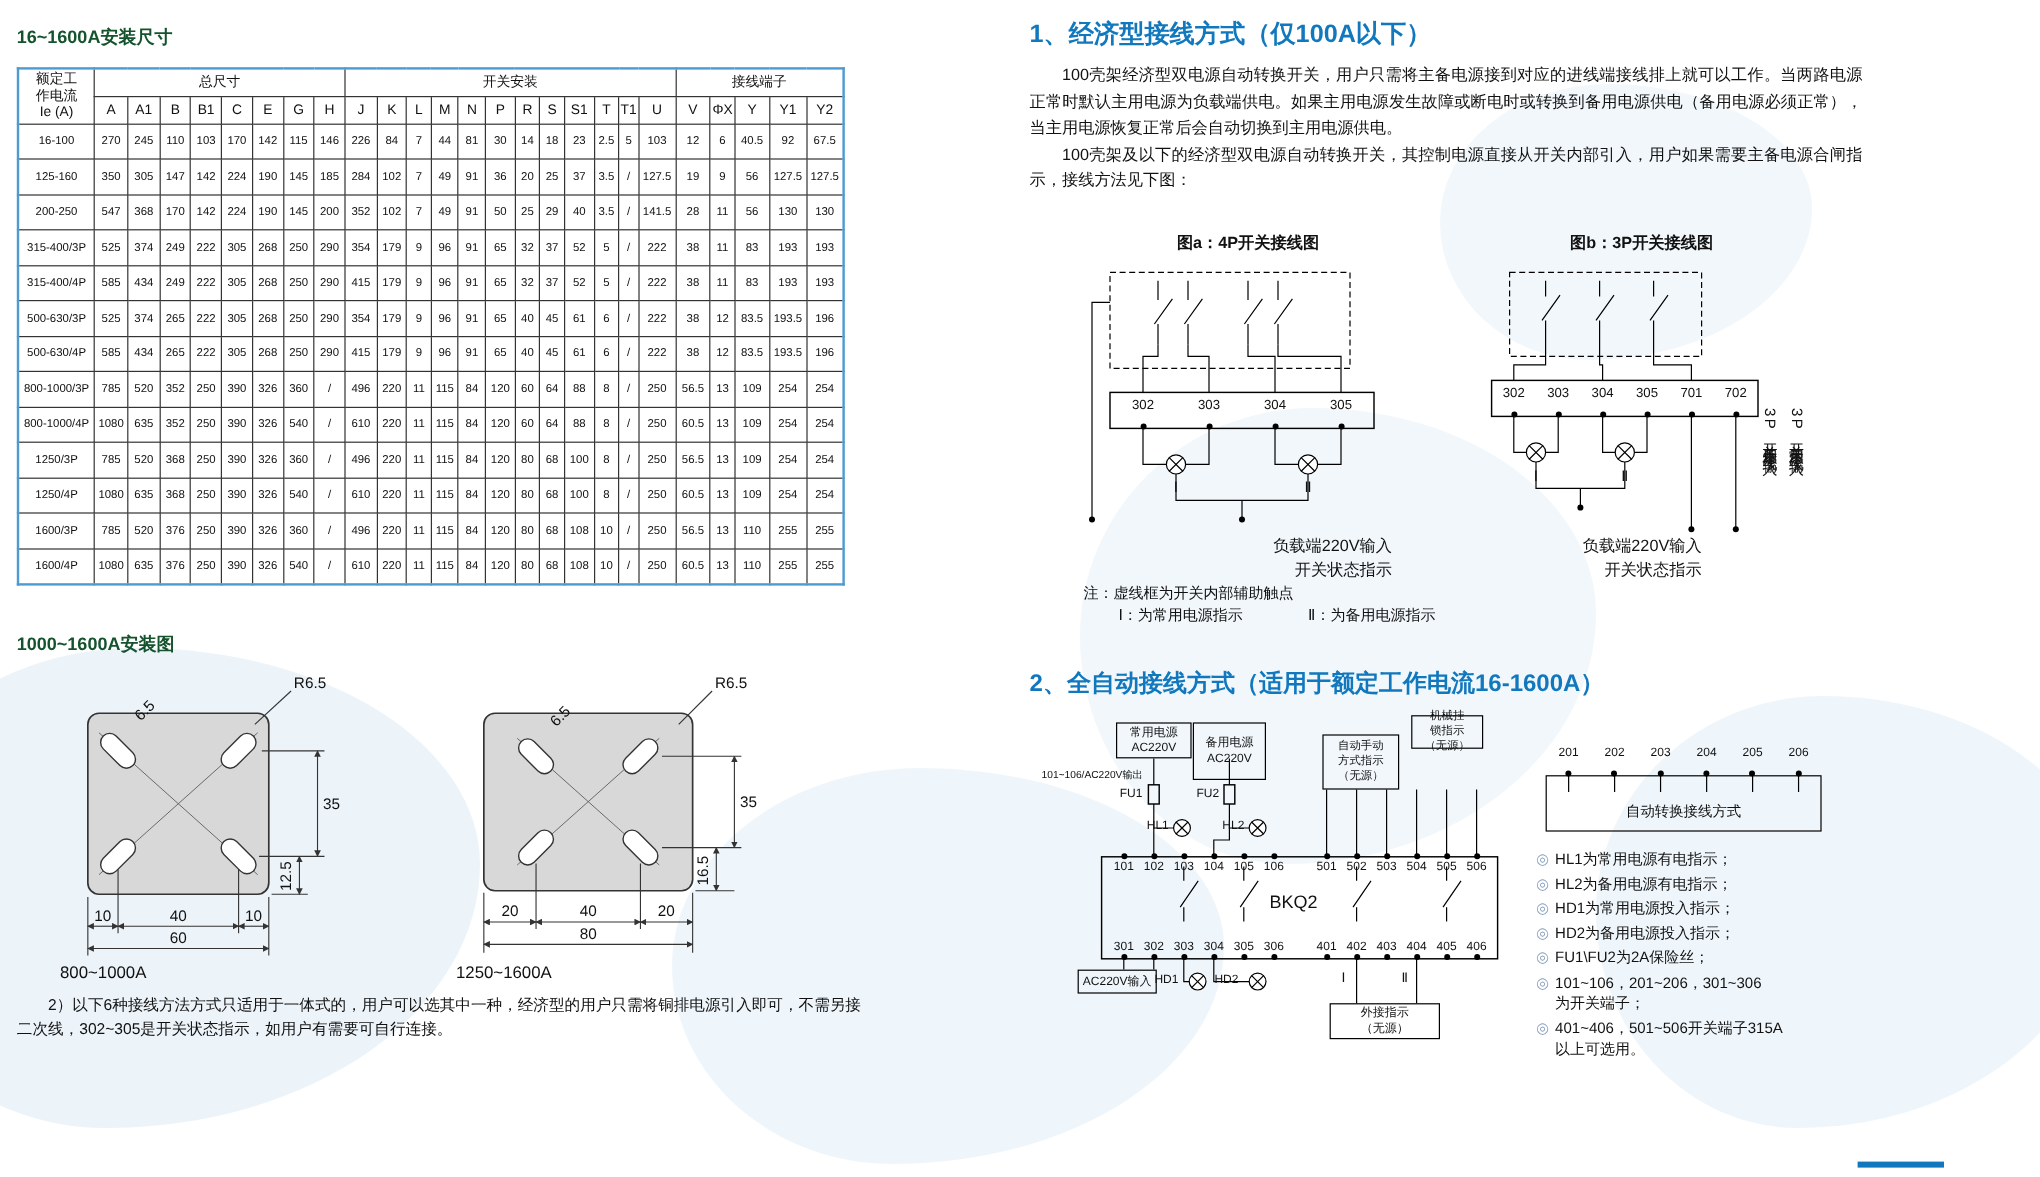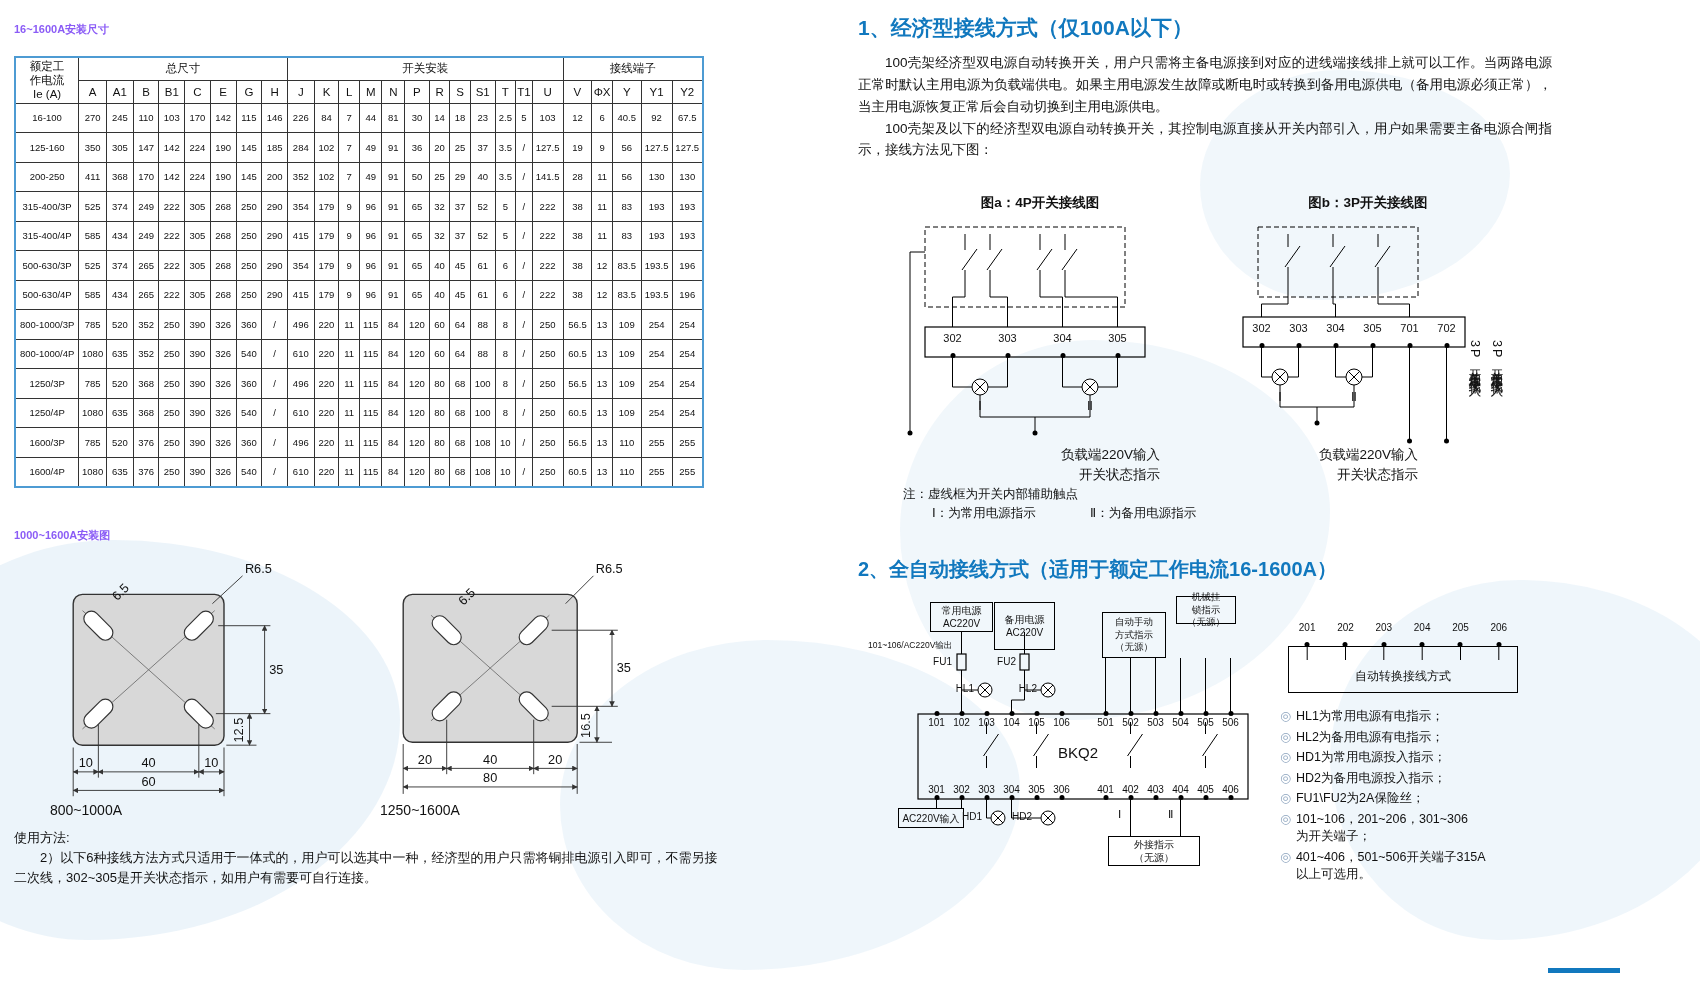--- a/index.html
+++ b/index.html
@@ -3,21 +3,21 @@
 <meta charset="utf-8">
 <style>
   *{margin:0;padding:0;box-sizing:border-box}
   html,body{width:1700px;height:981px}
   body{overflow:hidden;background:#fff;font-family:"Liberation Sans","DejaVu Sans",sans-serif;color:#111}
   .page{position:relative;width:1700px;height:981px;background:#fff;overflow:hidden}
   .watermark{position:absolute;inset:0;z-index:0}
   .blob{position:absolute;background:#dcebf6;opacity:.55;border-radius:45% 55% 60% 40%/50% 45% 55% 50%}
   .content{position:absolute;inset:0;z-index:1}
 
-  .blue-sm{position:absolute;color:#8b5cf6;font-weight:bold;font-size:11px}
+  .blue-sm{position:absolute;color:#14532d;font-weight:bold;font-size:15px}
   .dim-title{left:14px;top:22px}
   .install-title{left:14px;top:528px}
   .sec-title{position:absolute;color:#1178be;font-weight:bold}
   .t1{left:858px;top:14px;font-size:21px}
   .t2{left:858px;top:556px;font-size:20px}
 
   
   .dim-table{position:absolute;left:14px;top:56px;width:690px;border-collapse:collapse;table-layout:fixed;background:#fff;border:2px solid #4d9bd3}
   .dim-table th,.dim-table td{border:1px solid #333;text-align:center;vertical-align:middle;overflow:hidden}
   .dim-table th{font-weight:normal;font-size:11.5px;height:23px;background:#fff}
@@ -249,21 +249,21 @@
             <td>/</td>
             <td>127.5</td>
             <td>19</td>
             <td>9</td>
             <td>56</td>
             <td>127.5</td>
             <td>127.5</td>
           </tr>
           <tr>
             <td class="td-cur">200-250</td>
-            <td>411</td>
+            <td>547</td>
             <td>368</td>
             <td>170</td>
             <td>142</td>
             <td>224</td>
             <td>190</td>
             <td>145</td>
             <td>200</td>
             <td>352</td>
             <td>102</td>
             <td>7</td>
@@ -629,21 +629,20 @@
         <text class="dimtext" x="38.75" y="184" text-anchor="middle">20</text>
         <text class="dimtext" x="95" y="184" text-anchor="middle">40</text>
         <text class="dimtext" x="151" y="184" text-anchor="middle">20</text>
         <line class="dim" x1="20" y1="204" x2="170" y2="204" marker-start="url(#arrB)" marker-end="url(#arrB)"></line>
         <text class="dimtext" x="95" y="200" text-anchor="middle">80</text>
       </svg>
       <div class="draw-caption">1250~1600A</div>
     </div>
 
     <div class="usage">
-      <div>使用方法:</div>
       <p class="indent">2）以下6种接线方法方式只适用于一体式的，用户可以选其中一种，经济型的用户只需将铜排电源引入即可，不需另接二次线，302~305是开关状态指示，如用户有需要可自行连接。</p>
     </div>
 
     <h2 class="sec-title t1">1、经济型接线方式（仅100A以下）</h2>
     <div class="para-block">
       <p>100壳架经济型双电源自动转换开关，用户只需将主备电源接到对应的进线端接线排上就可以工作。当两路电源正常时默认主用电源为负载端供电。如果主用电源发生故障或断电时或转换到备用电源供电（备用电源必须正常），当主用电源恢复正常后会自动切换到主用电源供电。</p>
       <p>100壳架及以下的经济型双电源自动转换开关，其控制电源直接从开关内部引入，用户如果需要主备电源合闸指示，接线方法见下图：</p>
     </div>
 
     <div class="fig figA">

